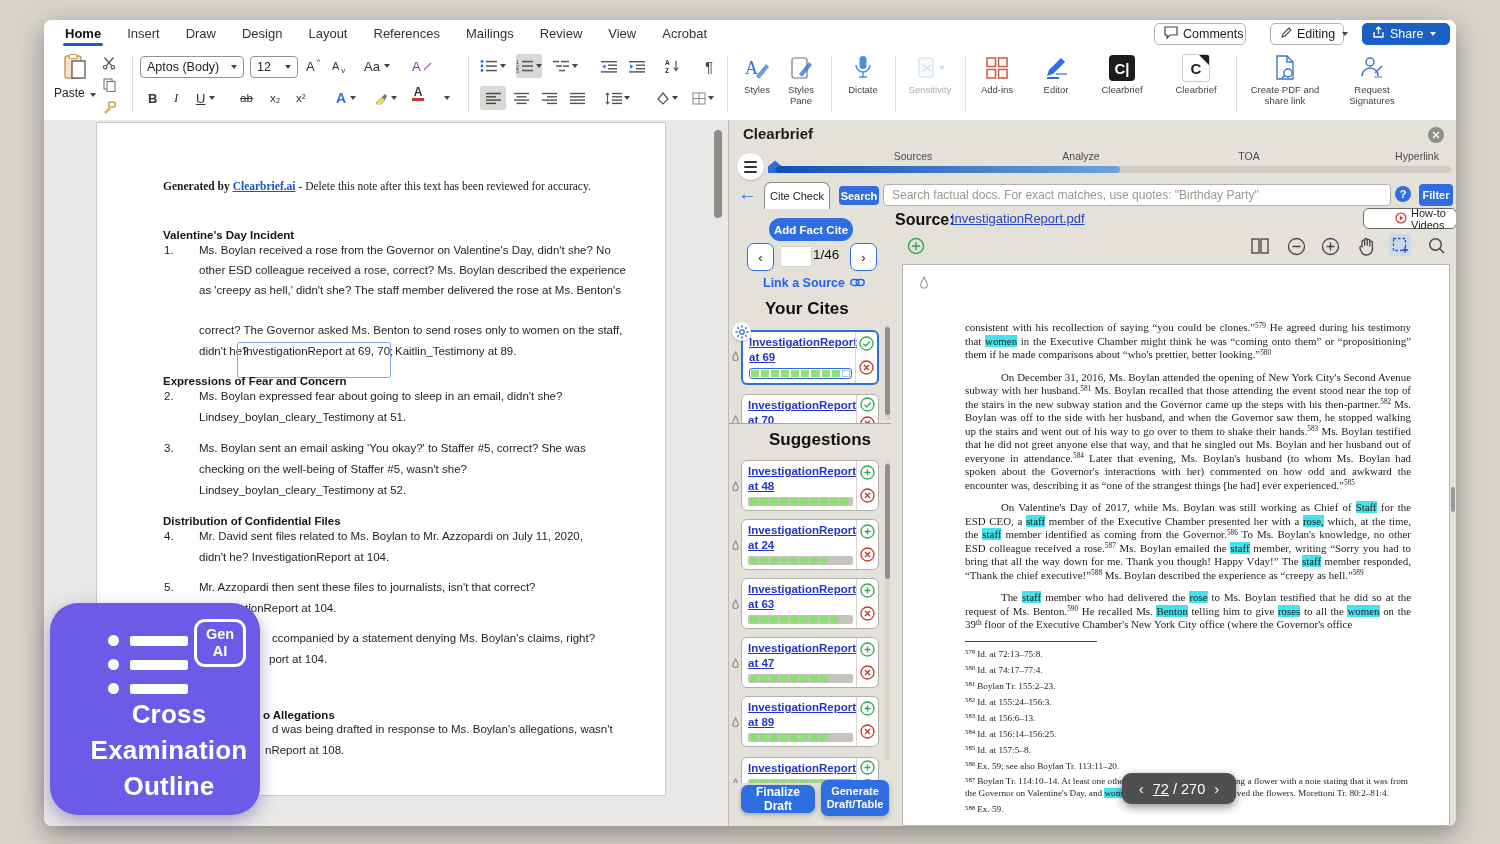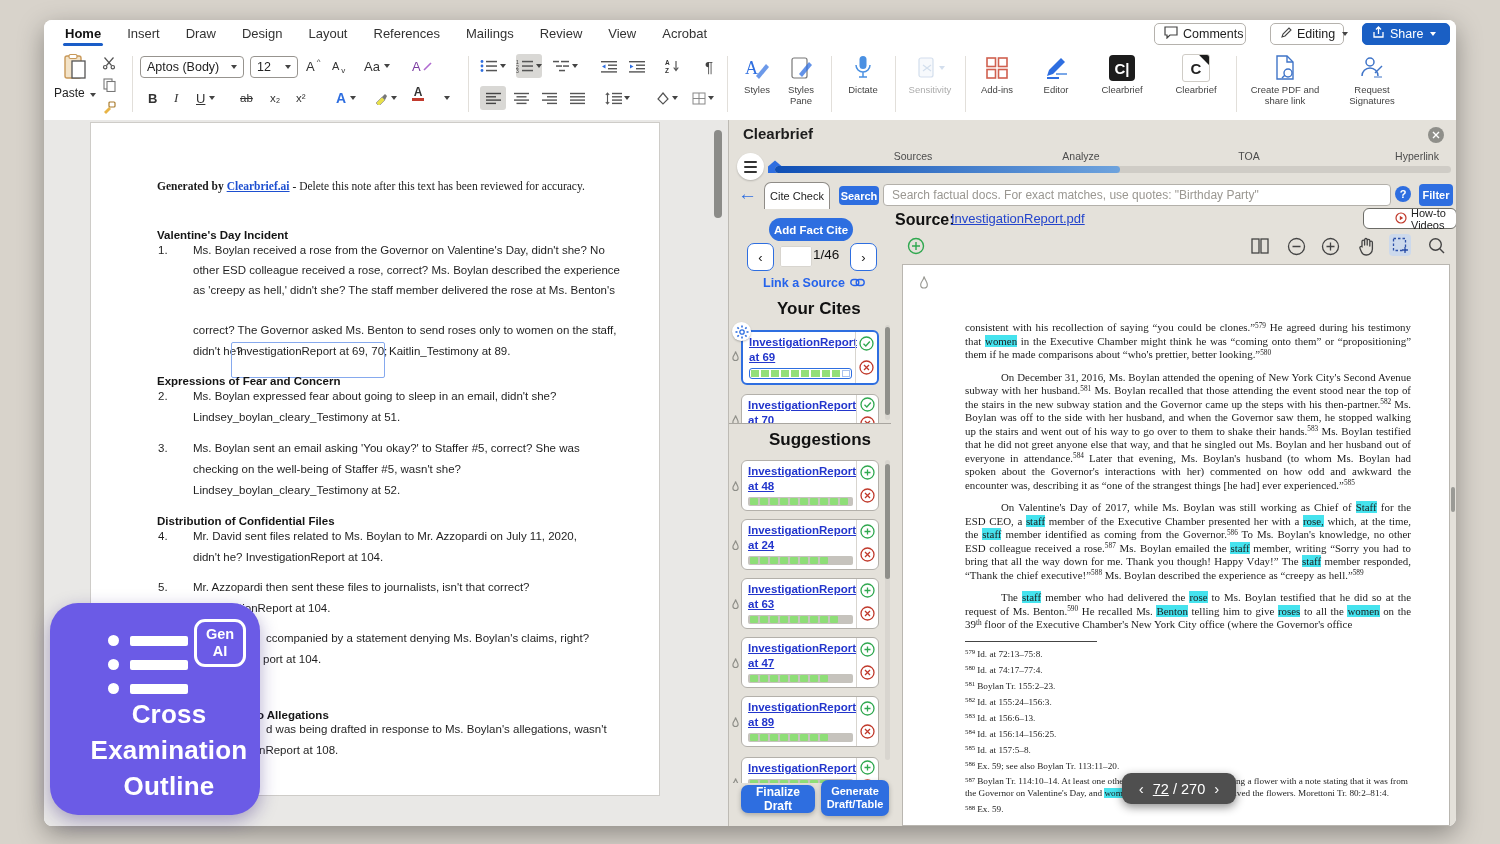--- a/index.html
+++ b/index.html
@@ -33,21 +33,21 @@
   .icbtn.activebg{background:#d9d8d5;}
   .rgi{position:absolute;top:5px;text-align:center;color:#3a3a3a;}
   .rgi .ric{height:30px;display:flex;align-items:center;justify-content:center;}
   .rgi .rlabel{font-size:9.5px;line-height:1.15;margin-top:2px;color:#444;}
   .cblogo{width:26px;height:26px;background:#1c1c1c;color:#fff;border-radius:4px;font-size:15px;font-weight:700;display:flex;align-items:center;justify-content:center;}
   .cblogo2{width:26px;height:26px;background:#fff;border:1px solid #cfccc6;color:#222;border-radius:3px;font-size:15px;font-weight:700;display:flex;align-items:center;justify-content:center;position:relative;overflow:hidden;}
   .cblogo2::after{content:"";position:absolute;right:-7px;top:-7px;width:14px;height:14px;background:#1c1c1c;transform:rotate(45deg);}
 
   
   .docarea{position:absolute;left:0;top:100px;width:684px;bottom:0;background:#e9e8e6;}
-  .docpage{position:absolute;left:46px;top:2px;width:570px;height:674px;background:#fff;border:1px solid #ceccc8;box-sizing:border-box;}
+  .docpage{position:absolute;left:52px;top:2px;width:570px;height:674px;background:#fff;border:1px solid #ceccc8;box-sizing:border-box;}
   .dl{position:absolute;white-space:nowrap;font-size:11.5px;color:#1f1f1f;}
   .dh{font-weight:700;color:#151515;}
   .dnote{position:absolute;left:66px;top:57px;font-family:"Liberation Serif",serif;font-size:11.5px;color:#1a1a1a;white-space:nowrap;}
   .dnote .lead{font-weight:700;}
   .dnote a{color:#1d4fd0;font-weight:700;text-decoration:underline;}
   .cite-box{position:absolute;border:1.5px solid #86a9ee;border-radius:2px;background:transparent;}
   .docsb{position:absolute;left:670px;top:6px;width:8px;height:690px;}
   .docsb .thumb{position:absolute;left:0;top:4px;width:8px;height:88px;background:#8b8b88;border-radius:4px;}
 
   
@@ -580,21 +580,21 @@
       <div class="pagerLbl">1/46</div>
       <div class="chevbtn" style="left:121px;top:123px">›</div>
       <div class="linksrc">
           <span>Link a Source</span>
           <span><svg width="15" height="9" viewBox="0 0 15 9">
               <rect x="0.8" y="1.5" width="8" height="6" rx="3" fill="none" stroke="#2563eb" stroke-width="1.4"></rect>
               <rect x="6.2" y="1.5" width="8" height="6" rx="3" fill="none" stroke="#2563eb" stroke-width="1.4"></rect>
             </svg></span>
         </div>
 
-      <div class="secHead" style="left:48px;top:179px">Your Cites</div>
+      <div class="secHead" style="left:36px;top:179px">Your Cites</div>
       <div class="gearWrap">
           <svg width="14" height="14" viewBox="0 0 14 14">
             <circle cx="7" cy="7" r="2.2" fill="none" stroke="#2e6ee0" stroke-width="1.3"></circle>
             <g stroke="#2e6ee0" stroke-width="1.6">
               <path d="M7 0.5 v2"></path>
               <path d="M7 11.5 v2"></path>
               <path d="M0.5 7 h2"></path>
               <path d="M11.5 7 h2"></path>
               <path d="M2.4 2.4 l1.4 1.4"></path>
               <path d="M10.2 10.2 l1.4 1.4"></path>

